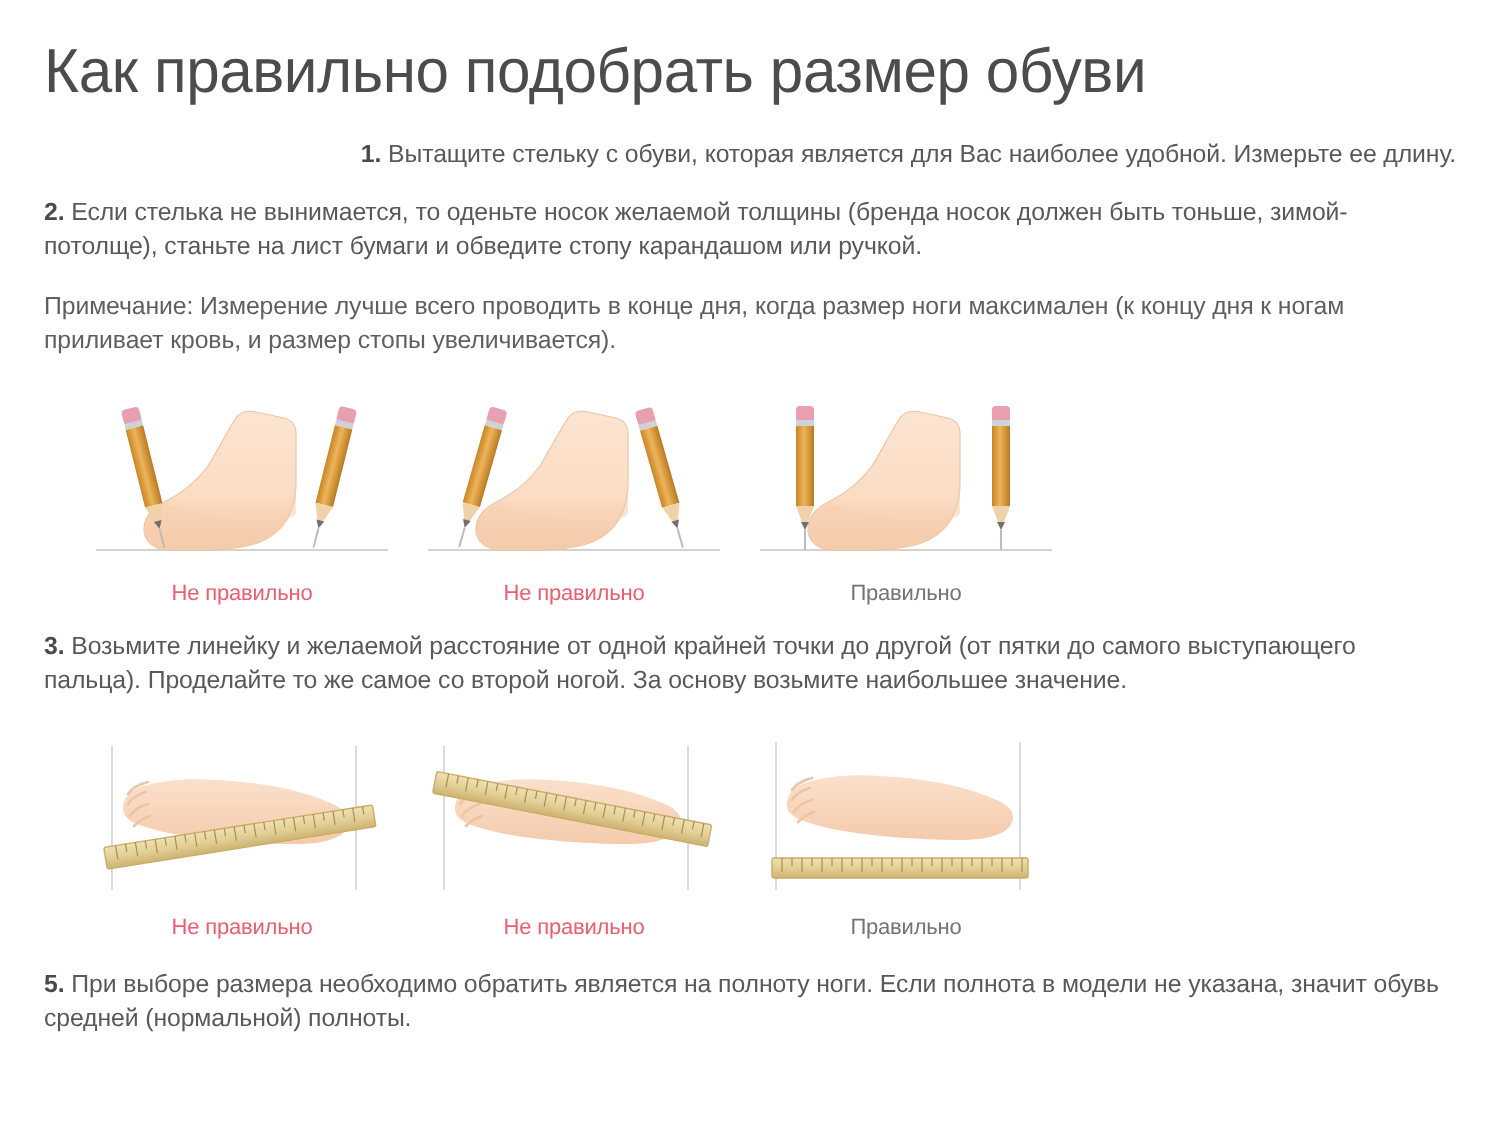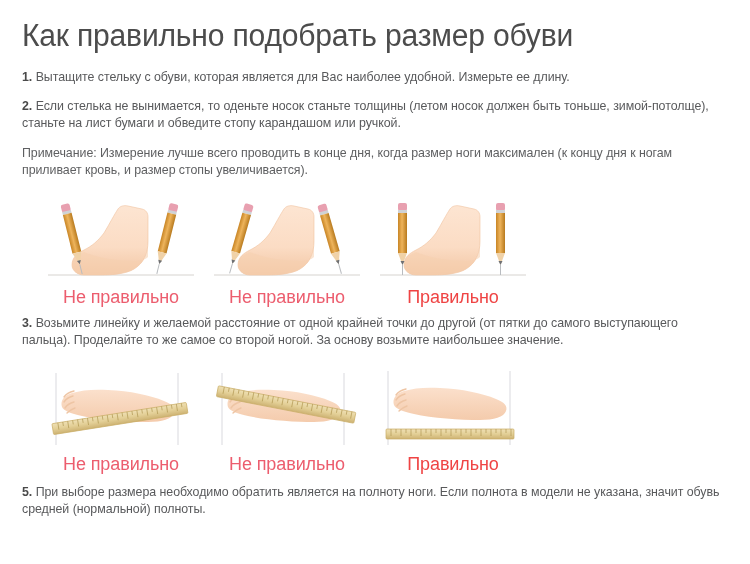--- a/index.html
+++ b/index.html
@@ -42,21 +42,21 @@
   .para {
     margin: 0;
     font-size: 12.4px;
     line-height: 17px;
     color: #58595b;
     letter-spacing: -0.05px;
   }
   .para .num { font-weight: bold; color: #4a4a4a; }
   .para.note { color: #5e5f61; }
 
-  .p1 { margin-top: 15px; }
+  .p1 { margin-top: 15px; text-align: right; }
   .p2 { margin-top: 12px; padding-right: 8px; }
   .note { margin-top: 13px; padding-right: 34px; }
   .p3 { margin-top: 10px; padding-right: 4px; }
   .p4 { margin-top: 13px; }
   .p5 { margin-top: 12px; padding-right: 8px; }
 
   
   .figrow {
     display: flex;
     align-items: flex-end;
@@ -84,41 +84,41 @@
     height: calc(100% - 20px);
   }
   .fig svg { display: block; }
 
   .caption {
     position: absolute;
     left: 0;
     right: 0;
     bottom: 0;
     text-align: center;
-    font-size: 18px;
+    font-size: 11px;
     line-height: 16px;
     letter-spacing: -0.1px;
   }
   .caption.bad  { color: #ec5d6e; }
-  .caption.good { color: #ef4444; }
+  .caption.good { color: #737373; }
 
   
   .col2 { margin-left: 0px; }
   .col3 { margin-left: 0px; }
 </style>
 </head>
 <body>
 
 <div class="page">
 
   <h1 class="title">Как правильно подобрать размер обуви</h1>
 
   <p class="para p1"><span class="num">1.</span><span> Вытащите стельку с обуви, которая является для Вас наиболее удобной. Измерьте ее длину.</span></p>
 
-  <p class="para p2"><span class="num">2.</span><span> Если стелька не вынимается, то оденьте носок станьте толщины (летом носок должен быть тоньше, зимой-потолще), станьте на лист бумаги и обведите стопу карандашом или ручкой.</span></p>
+  <p class="para p2"><span class="num">2.</span><span> Если стелька не вынимается, то оденьте носок желаемой толщины (бренда носок должен быть тоньше, зимой-потолще), станьте на лист бумаги и обведите стопу карандашом или ручкой.</span></p>
 
   <p class="para note">Примечание: Измерение лучше всего проводить в конце дня, когда размер ноги максимален (к концу дня к ногам приливает кровь, и размер стопы увеличивается).</p>
 
   <div class="figrow figrow-pencils">
 
     <div class="fig fig-pencil">
       <div class="fig-canvas">
         <svg width="166" height="90" viewBox="0 0 166 90">
           <defs>
             <linearGradient id="sk1" x1="0" y1="0" x2="0" y2="1">

